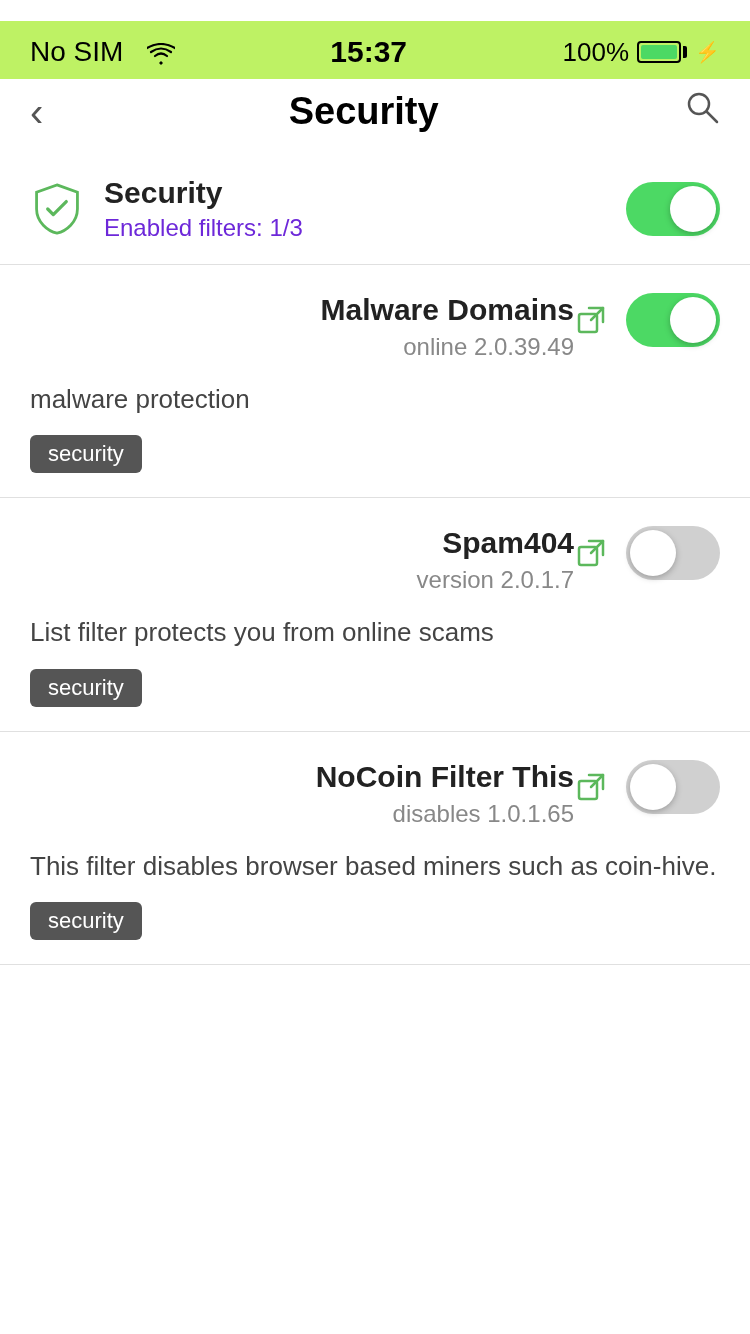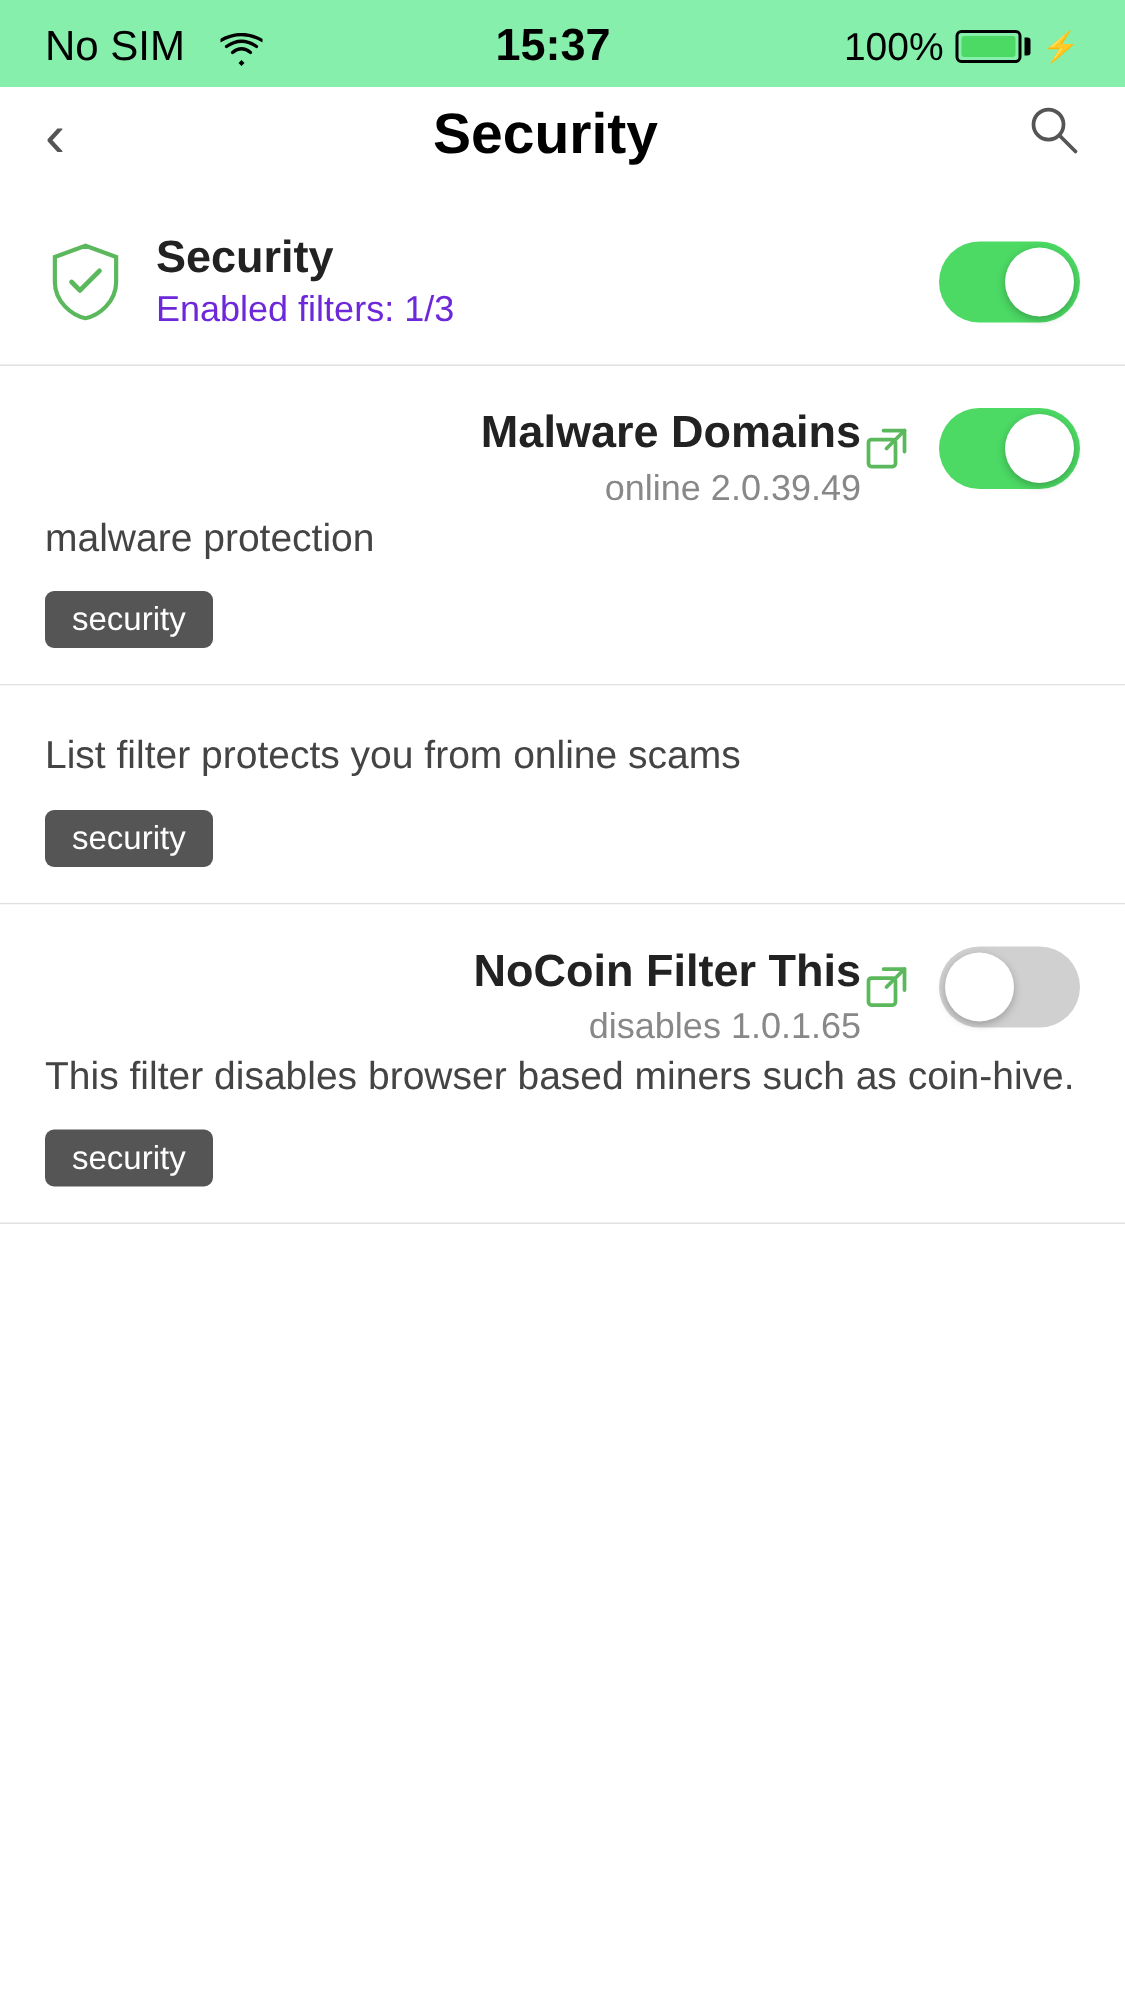--- a/index.html
+++ b/index.html
@@ -12,21 +12,22 @@
       min-height: 1334px;
       overflow-x: hidden;
     }
 
     
     .status-bar {
       display: flex;
       justify-content: space-between;
       align-items: center;
       padding: 14px 30px 10px;
-      background: #86efac;
+      background: #bef264;
+      margin-top: 21px;
     }
     .status-left { font-size: 28px; font-weight: 500; color: #000; }
     .status-center { font-size: 30px; font-weight: 700; color: #000; }
     .status-right {
       display: flex;
       align-items: center;
       gap: 8px;
       font-size: 26px;
       font-weight: 500;
       color: #000;
@@ -170,20 +171,21 @@
       color: #222;
     }
     .filter-version {
       font-size: 24px;
       color: #888;
       margin-top: 6px;
     }
     .filter-description {
       font-size: 26px;
       color: #444;
+      margin-top: 20px;
       line-height: 1.4;
     }
     .filter-tags {
       margin-top: 18px;
       display: flex;
       gap: 10px;
     }
     .tag {
       background: #555;
       color: #fff;
@@ -278,42 +280,60 @@
           <div class="toggle-knob"></div>
         </div>
       </div>
     </div>
     <div class="filter-description">malware protection</div>
     <div class="filter-tags">
       <span class="tag">security</span>
     </div>
   </div>
     <div class="filter-item">
-    <div class="filter-description">List filter protects you from online scams</div>
-    <div class="filter-tags">
-      <span class="tag">security</span>
-    </div>
-  </div>
-    <div class="filter-item">
     <div class="filter-item-header">
       <div class="filter-item-meta">
-        <div class="filter-name">NoCoin Filter This</div>
-        <div class="filter-version">disables 1.0.1.65</div>
+        <div class="filter-name">Spam404</div>
+        <div class="filter-version">version 2.0.1.7</div>
       </div>
       <div class="filter-item-right">
         <div class="external-link-icon">
           <svg viewBox="0 0 32 32" fill="none" xmlns="http://www.w3.org/2000/svg">
             <rect x="4" y="10" width="18" height="18" rx="2" stroke="#5cb85c" stroke-width="2.5" fill="none"></rect>
             <polyline points="14,4 28,4 28,18" stroke="#5cb85c" stroke-width="2.5" stroke-linecap="round" stroke-linejoin="round" fill="none"></polyline>
             <line x1="28" y1="4" x2="16" y2="16" stroke="#5cb85c" stroke-width="2.5" stroke-linecap="round"></line>
           </svg>
         </div>
         <div class="toggle off">
           <div class="toggle-knob"></div>
         </div>
       </div>
     </div>
+    <div class="filter-description">List filter protects you from online scams</div>
+    <div class="filter-tags">
+      <span class="tag">security</span>
+    </div>
+  </div>
+    <div class="filter-item">
+    <div class="filter-item-header">
+      <div class="filter-item-meta">
+        <div class="filter-name">NoCoin Filter This</div>
+        <div class="filter-version">disables 1.0.1.65</div>
+      </div>
+      <div class="filter-item-right">
+        <div class="external-link-icon">
+          <svg viewBox="0 0 32 32" fill="none" xmlns="http://www.w3.org/2000/svg">
+            <rect x="4" y="10" width="18" height="18" rx="2" stroke="#5cb85c" stroke-width="2.5" fill="none"></rect>
+            <polyline points="14,4 28,4 28,18" stroke="#5cb85c" stroke-width="2.5" stroke-linecap="round" stroke-linejoin="round" fill="none"></polyline>
+            <line x1="28" y1="4" x2="16" y2="16" stroke="#5cb85c" stroke-width="2.5" stroke-linecap="round"></line>
+          </svg>
+        </div>
+        <div class="toggle off">
+          <div class="toggle-knob"></div>
+        </div>
+      </div>
+    </div>
     <div class="filter-description">This filter disables browser based miners such as coin-hive.</div>
     <div class="filter-tags">
       <span class="tag">security</span>
     </div>
   </div>
   </div>
 
 </body></html>

